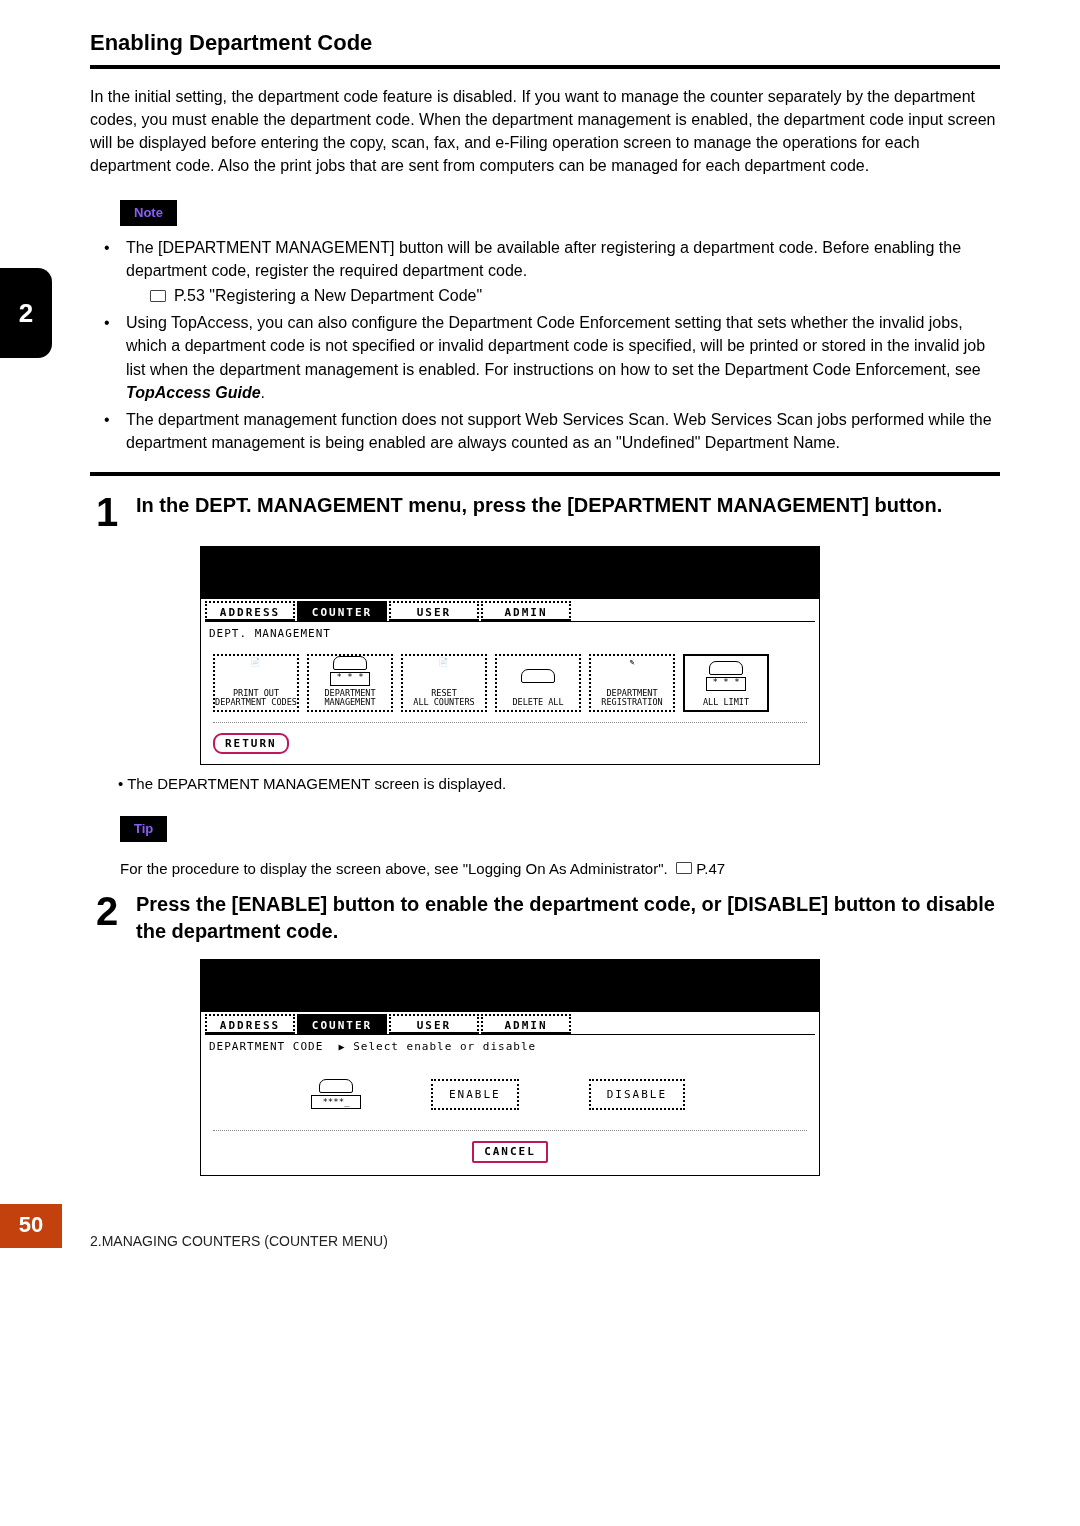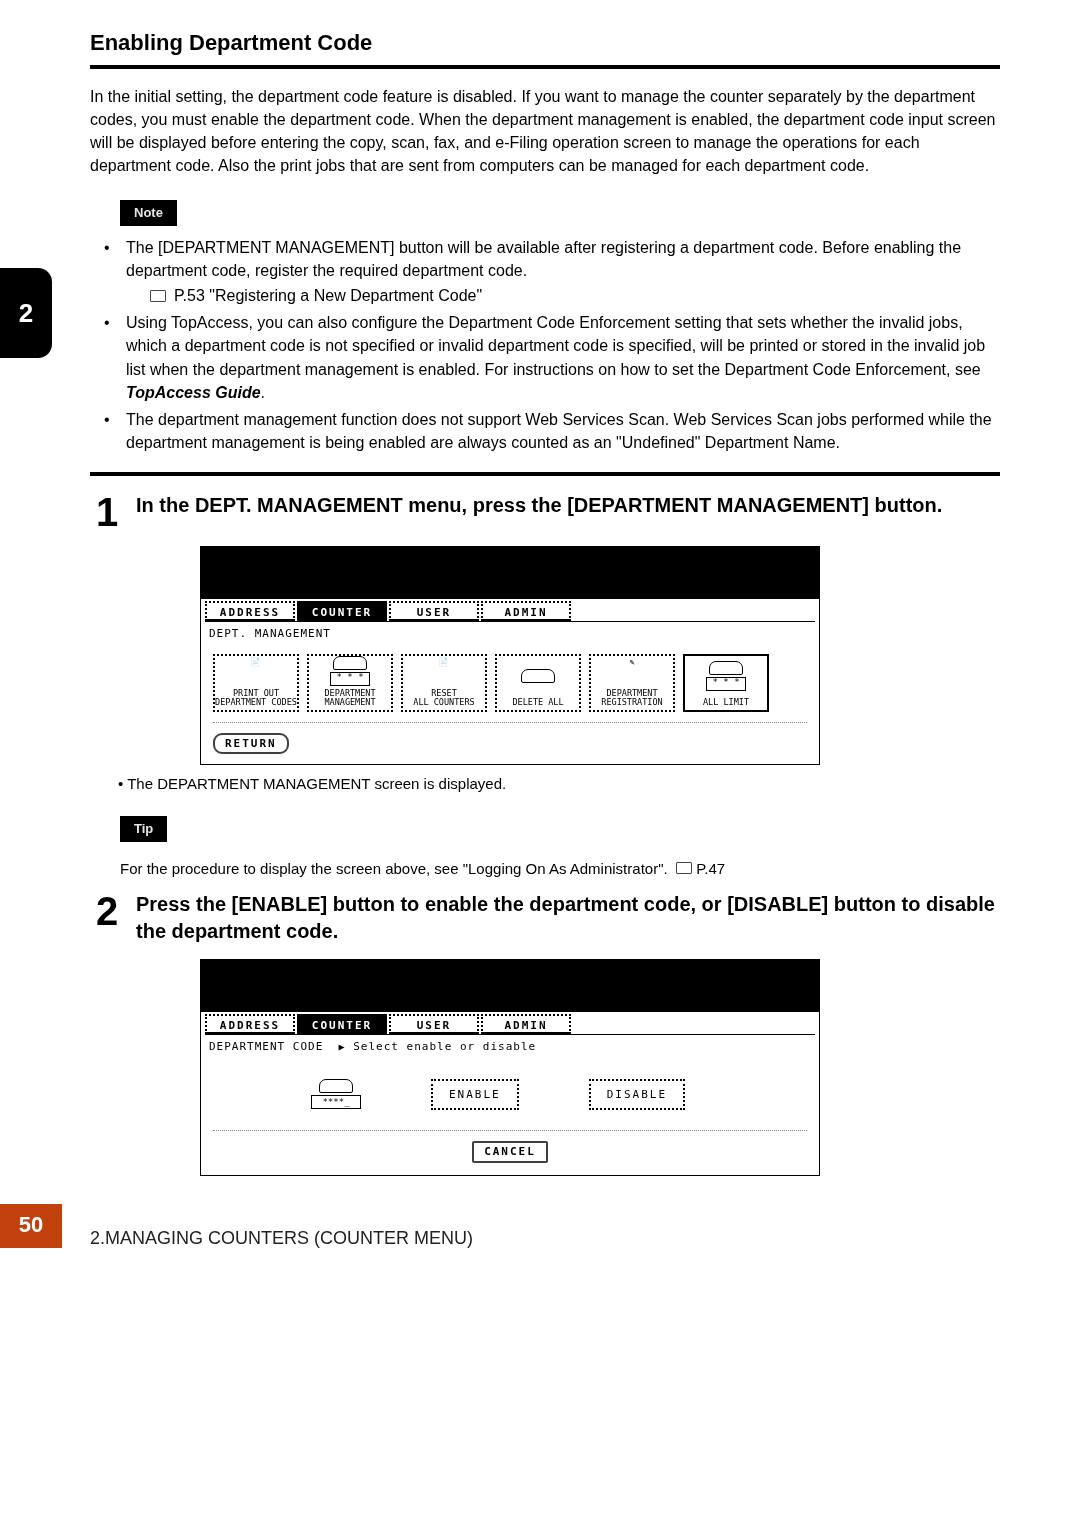--- a/index.html
+++ b/index.html
@@ -52,21 +52,21 @@
     font-weight: bold;
     border-top-right-radius: 14px;
     border-bottom-right-radius: 14px;
     display: flex;
     align-items: center;
     justify-content: center;
   }
   .badge {
     display: inline-block;
     background: #000;
-    color: #e5e5e5;
+    color: #8b5cf6;
     font-weight: bold;
     font-size: 13px;
     padding: 4px 14px;
     border-radius: 0;
     margin: 4px 0 10px 30px;
   }
   .bullets { margin-left: 14px; }
   .bullet {
     display: flex;
     gap: 12px;
@@ -184,21 +184,21 @@
     font-family: monospace;
     font-size: 9px;
     text-align: center;
   }
   .panel-sep { border: none; border-top: 1px dotted #888; margin: 4px 12px; }
   .panel-footer {
     padding: 6px 12px 10px 12px;
     display: flex;
   }
   .pbtnf {
-    border: 2px solid #404040;
+    border: 2px solid #be185d;
     border-radius: 9px;
     font-family: monospace;
     font-size: 11px;
     padding: 1px 10px;
     letter-spacing: 2px;
     font-weight: bold;
     background: #fff;
   }
   .sub-bullet {
     font-size: 15px;
@@ -243,21 +243,21 @@
     font-size: 22px;
     font-weight: bold;
     display: flex;
     align-items: center;
     justify-content: center;
   }
   .footer-text {
     position: absolute;
     left: 90px;
     bottom: 12px;
-    font-size: 18px;
+    font-size: 14px;
     color: #222;
   }
   .key-col { display:flex; flex-direction:column; align-items:center; gap:2px; }
   .arrow { font-family: monospace; font-size: 10px; }
 </style>
 </head>
 <body>
 
 <div class="page">
 

